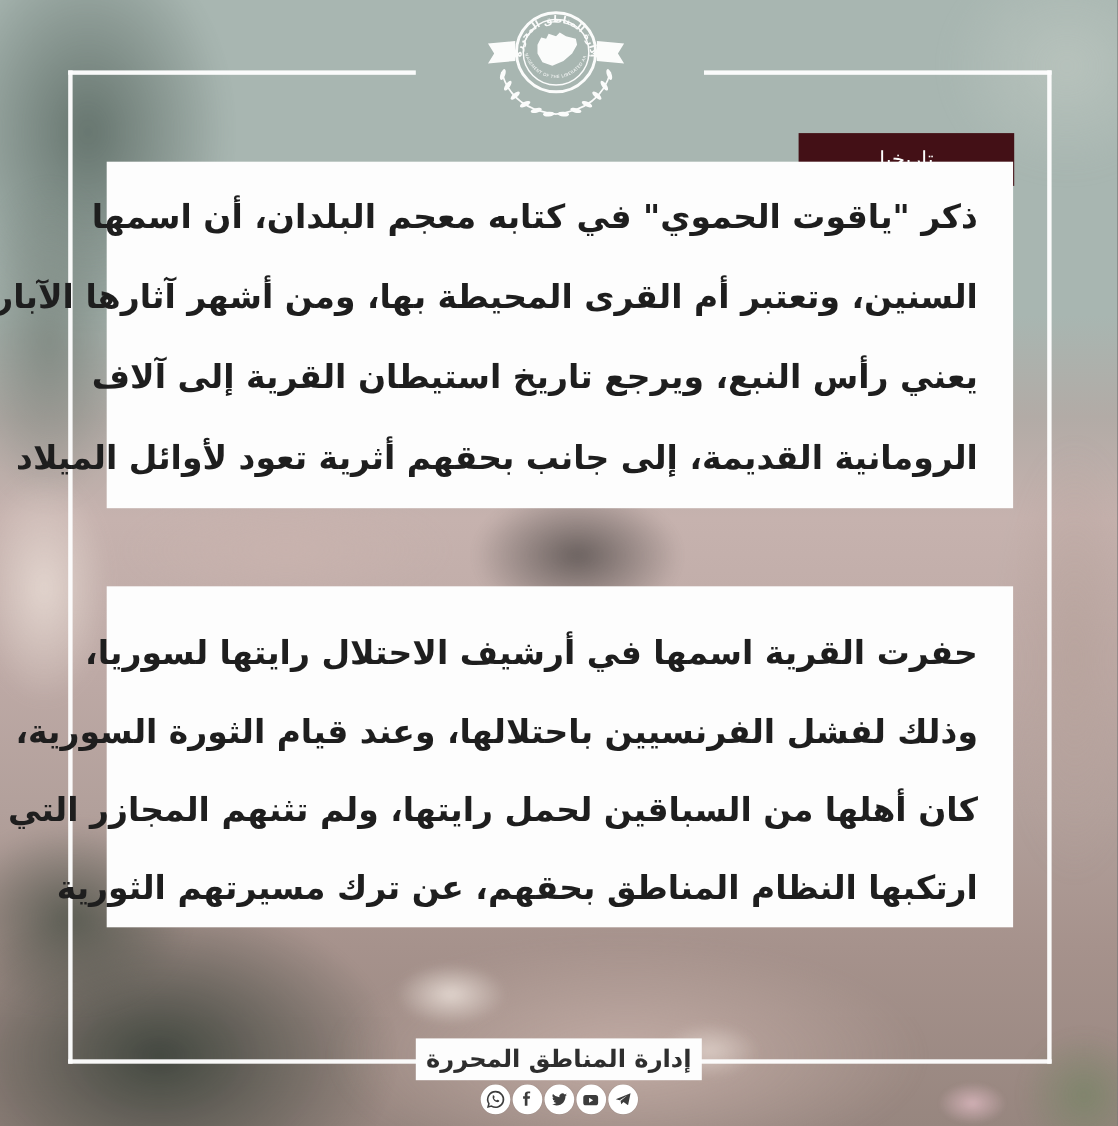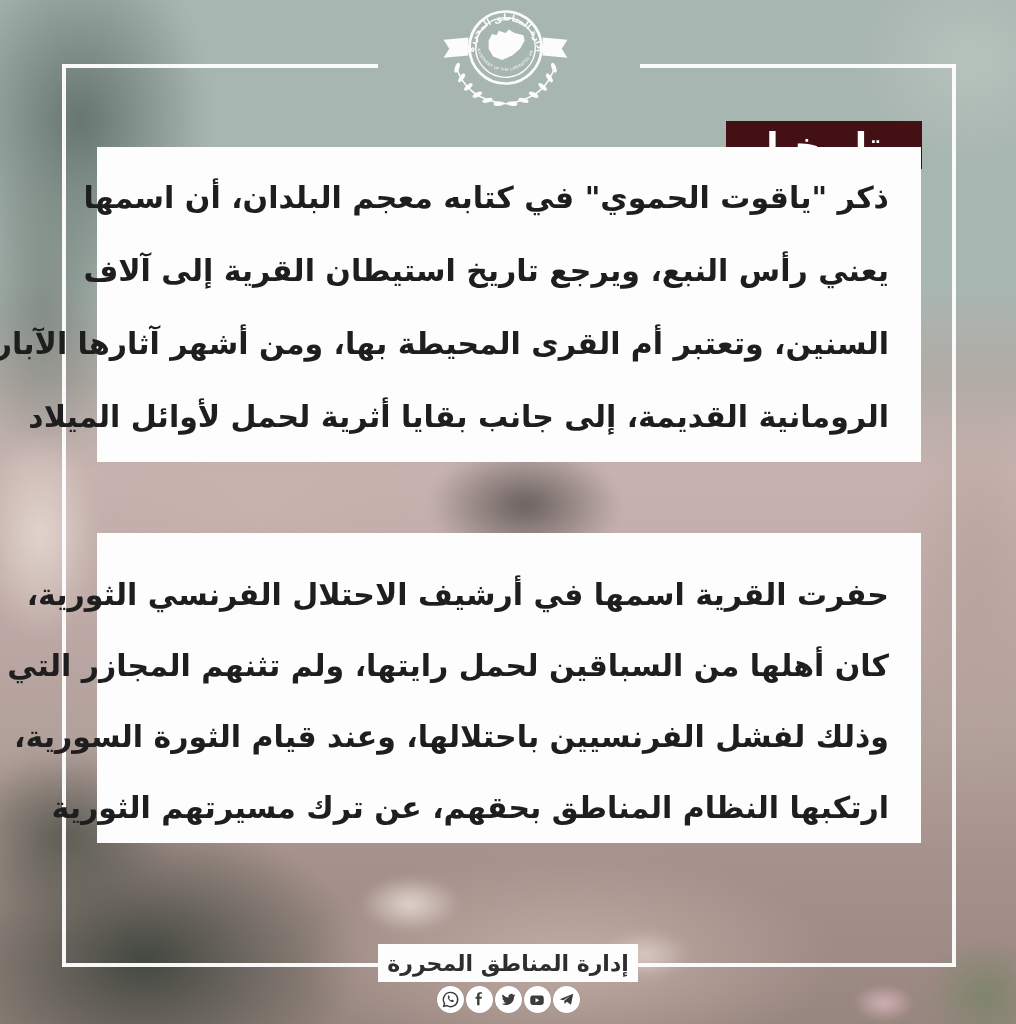--- a/index.html
+++ b/index.html
@@ -11,21 +11,21 @@
       #bda9a5 60%, #b2a09b 72%, #a6928c 84%, #97867f 100%);
   }
   .bgb{position:absolute;border-radius:50%;pointer-events:none;}
   
   .fr{position:absolute;background:rgba(253,253,253,.97);}
   
   .logo{position:absolute;left:438px;top:2px;width:135px;height:118px;opacity:.96;}
   
   .badge{
     position:absolute;right:94px;width:196px;display:flex;align-items:center;justify-content:center;
-    color:#fff;font-weight:bold;font-size:36px;direction:rtl;letter-spacing:0;
+    color:#fff;font-weight:normal;font-size:19px;direction:rtl;letter-spacing:0;
   }
   
   .tbox{
     position:absolute;left:97px;width:824px;background:#fdfdfd;
     direction:rtl;color:#1e1e1e;font-weight:700;font-size:30px;
     padding:0 32px;box-sizing:border-box;
   }
   .tline{text-align:justify;text-align-last:justify;text-justify:inter-word;white-space:nowrap;}
   #box1{top:147px;height:315px;padding-top:14px;line-height:73px;}
   #box2{top:533px;height:310px;padding-top:26px;line-height:71px;}
@@ -104,29 +104,29 @@
       <ellipse cx="93" cy="75" rx="4.6" ry="1.9" transform="rotate(40 93 75)"></ellipse>
       <ellipse cx="85" cy="82" rx="4.6" ry="1.9" transform="rotate(26 85 82)"></ellipse>
       <ellipse cx="76" cy="87" rx="4.6" ry="1.9" transform="rotate(14 76 87)"></ellipse>
       <ellipse cx="66" cy="90" rx="4.6" ry="1.9" transform="rotate(5 66 90)"></ellipse>
     </g>
   </svg>
 
   <div class="badge" style="top:121px;height:48px;background:#431016;">تاريخيا</div>
   <div class="tbox" id="box1">
     <div class="tline">ذكر "ياقوت الحموي" في كتابه معجم البلدان، أن اسمها</div>
+    <div class="tline">السنين، وتعتبر أم القرى المحيطة بها، ومن أشهر آثارها الآبار</div>
     <div class="tline">يعني رأس النبع، ويرجع تاريخ استيطان القرية إلى آلاف</div>
-    <div class="tline">السنين، وتعتبر أم القرى المحيطة بها، ومن أشهر آثارها الآبار</div>
-    <div class="tline">الرومانية القديمة، إلى جانب بقايا أثرية لحمل لأوائل الميلاد</div>
+    <div class="tline">الرومانية القديمة، إلى جانب بحقهم أثرية تعود لأوائل الميلاد</div>
   </div>
 
   <div class="tbox" id="box2">
-    <div class="tline">حفرت القرية اسمها في أرشيف الاحتلال الفرنسي الثورية،</div>
+    <div class="tline">حفرت القرية اسمها في أرشيف الاحتلال رايتها لسوريا،</div>
+    <div class="tline">وذلك لفشل الفرنسيين باحتلالها، وعند قيام الثورة السورية،</div>
     <div class="tline">كان أهلها من السباقين لحمل رايتها، ولم تثنهم المجازر التي</div>
-    <div class="tline">وذلك لفشل الفرنسيين باحتلالها، وعند قيام الثورة السورية،</div>
     <div class="tline">ارتكبها النظام المناطق بحقهم، عن ترك مسيرتهم الثورية</div>
   </div>
 
   <div class="footer-box">إدارة المناطق المحررة</div>
 
   <div class="icons">
     <div class="sicon">
       <svg width="19" height="19" viewBox="0 0 24 24">
         <path fill="none" stroke="#3c3c3c" stroke-width="1.8" d="M12 3a9 9 0 0 0-7.6 13.8L3.4 20.6l3.9-1A9 9 0 1 0 12 3z"></path>
         <path fill="#3c3c3c" d="M8.6 7.6c.3-.7 1.5-.8 1.8.1l.5 1.2c.2.4-.1.8-.4 1.1-.3.2-.3.6 0 1.1.4.7 1 1.3 1.7 1.7.5.3.9.3 1.1 0 .3-.3.7-.6 1.1-.4l1.2.5c.9.3.8 1.5.1 1.8-.7.4-1.6.5-2.4.3-1.9-.6-3.9-2.6-4.5-4.5-.3-.9-.2-1.9.1-2.6z"></path>

